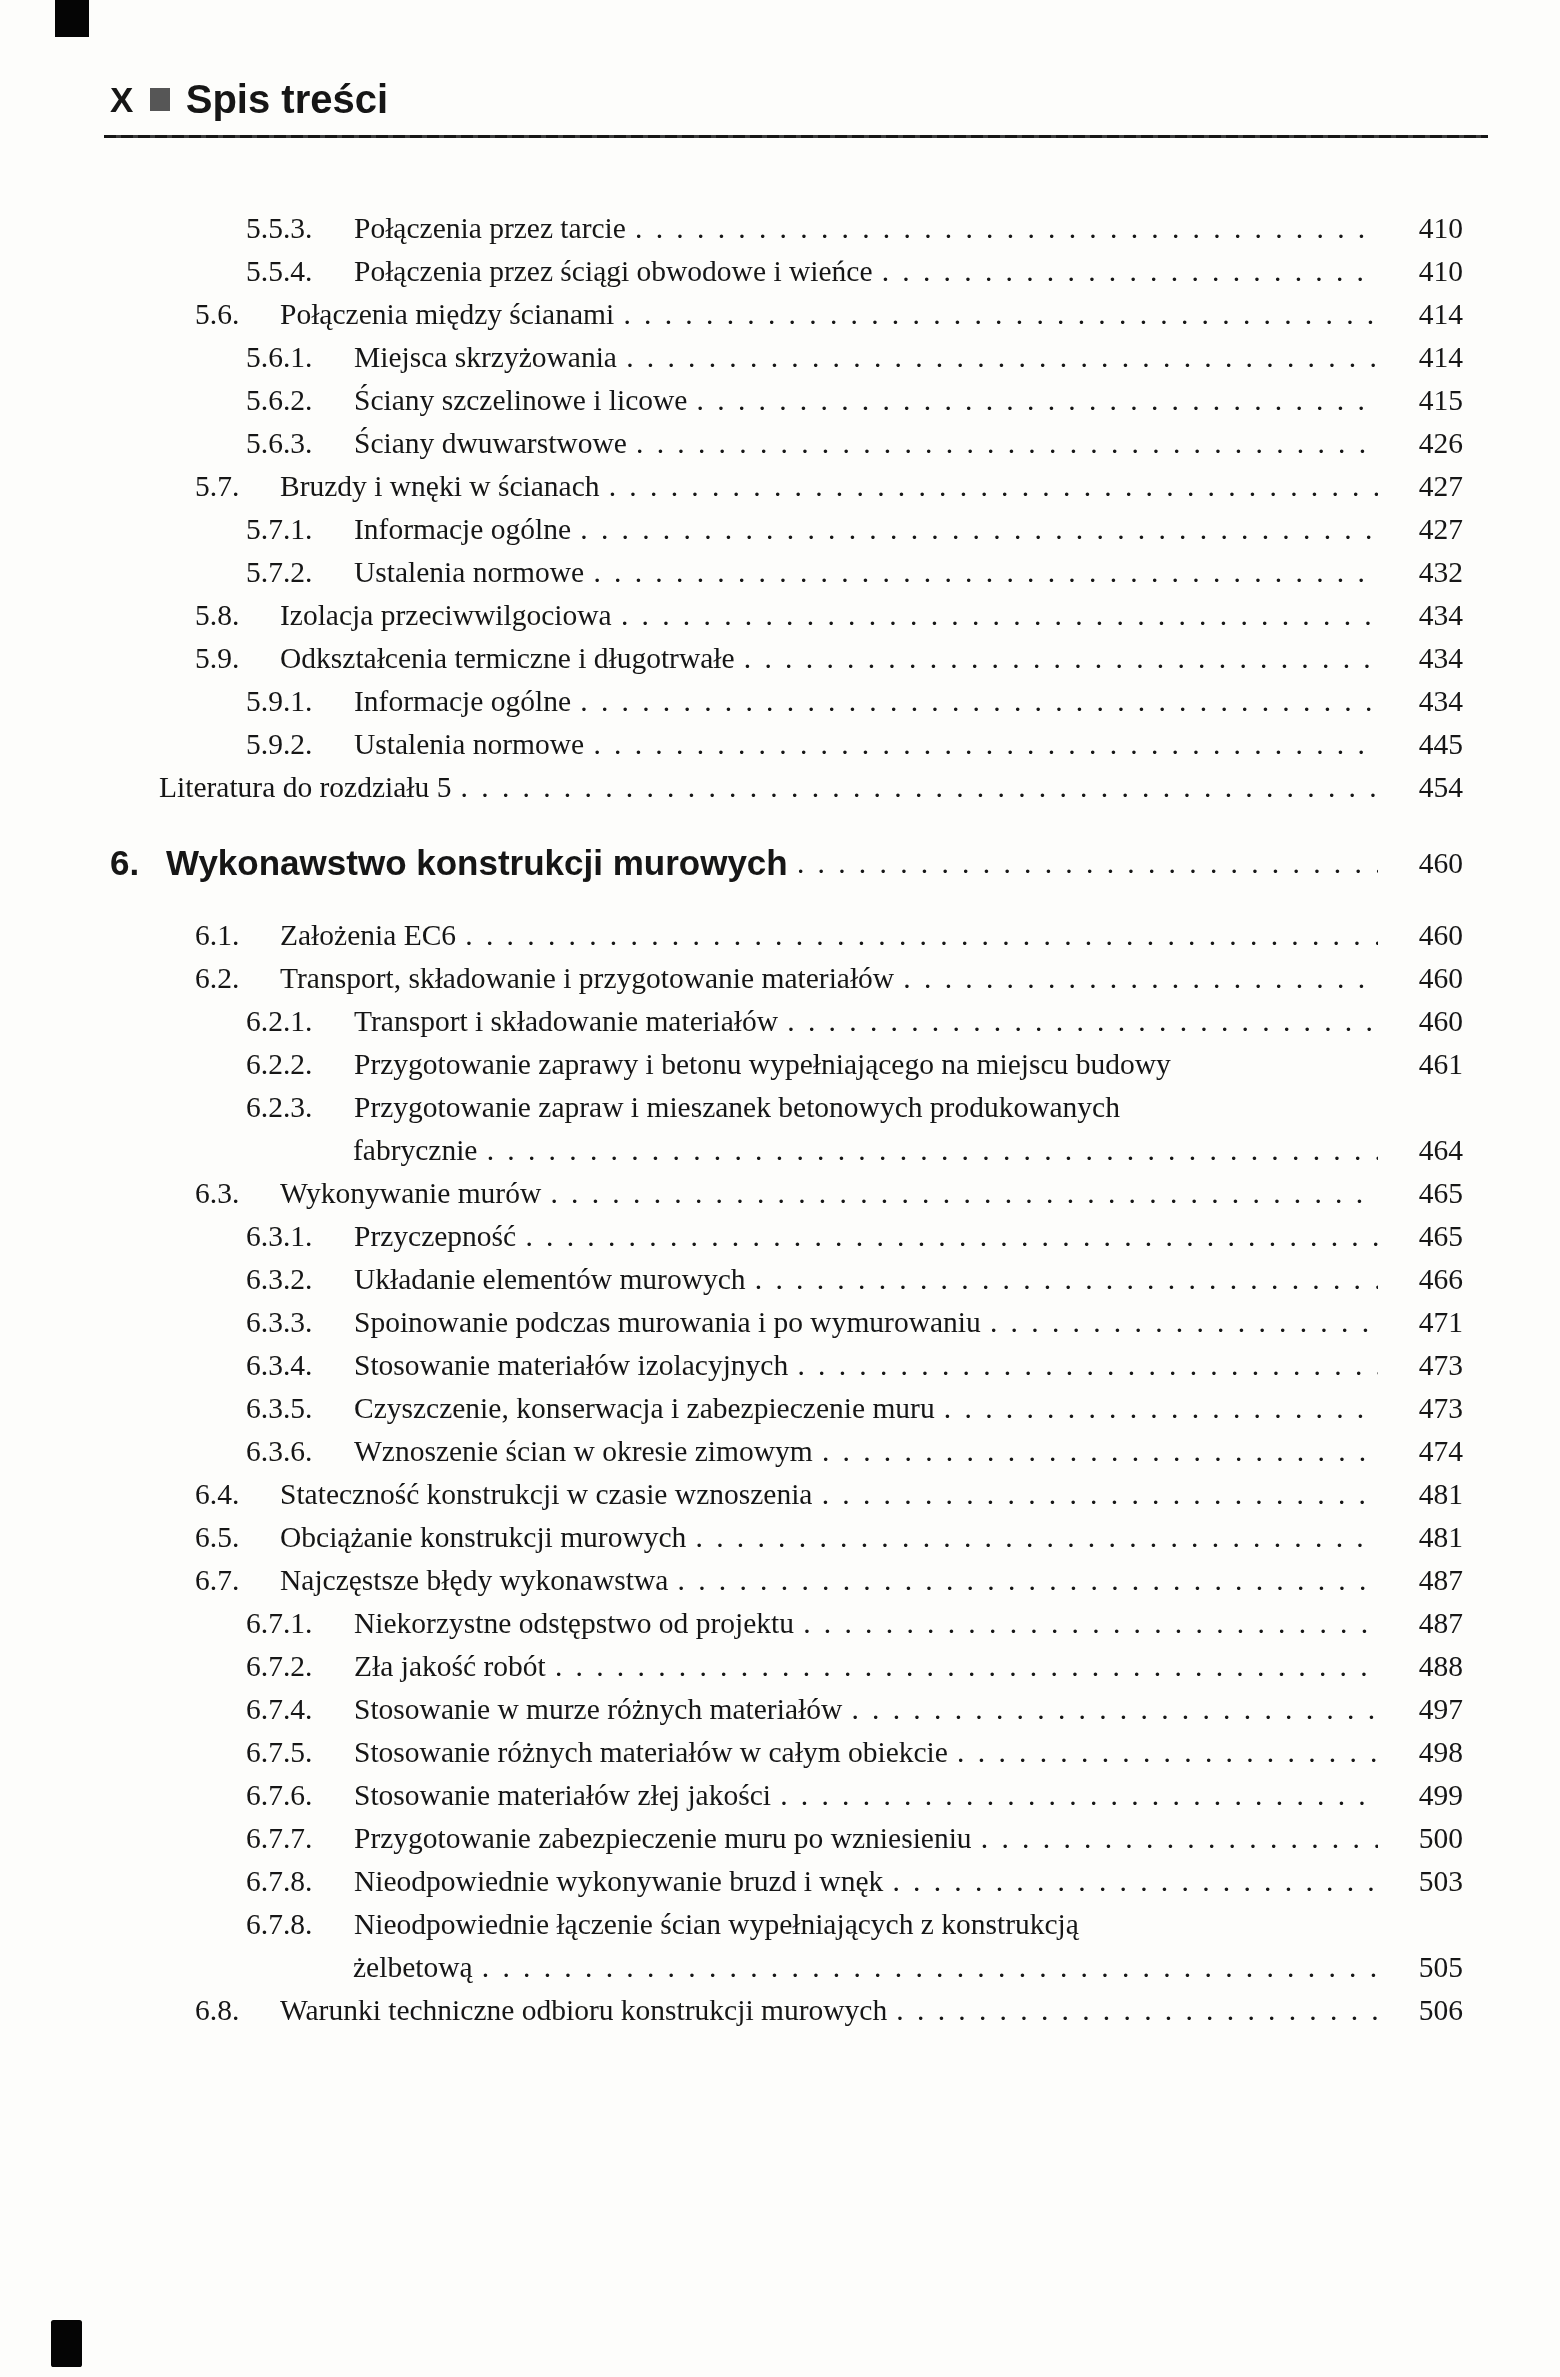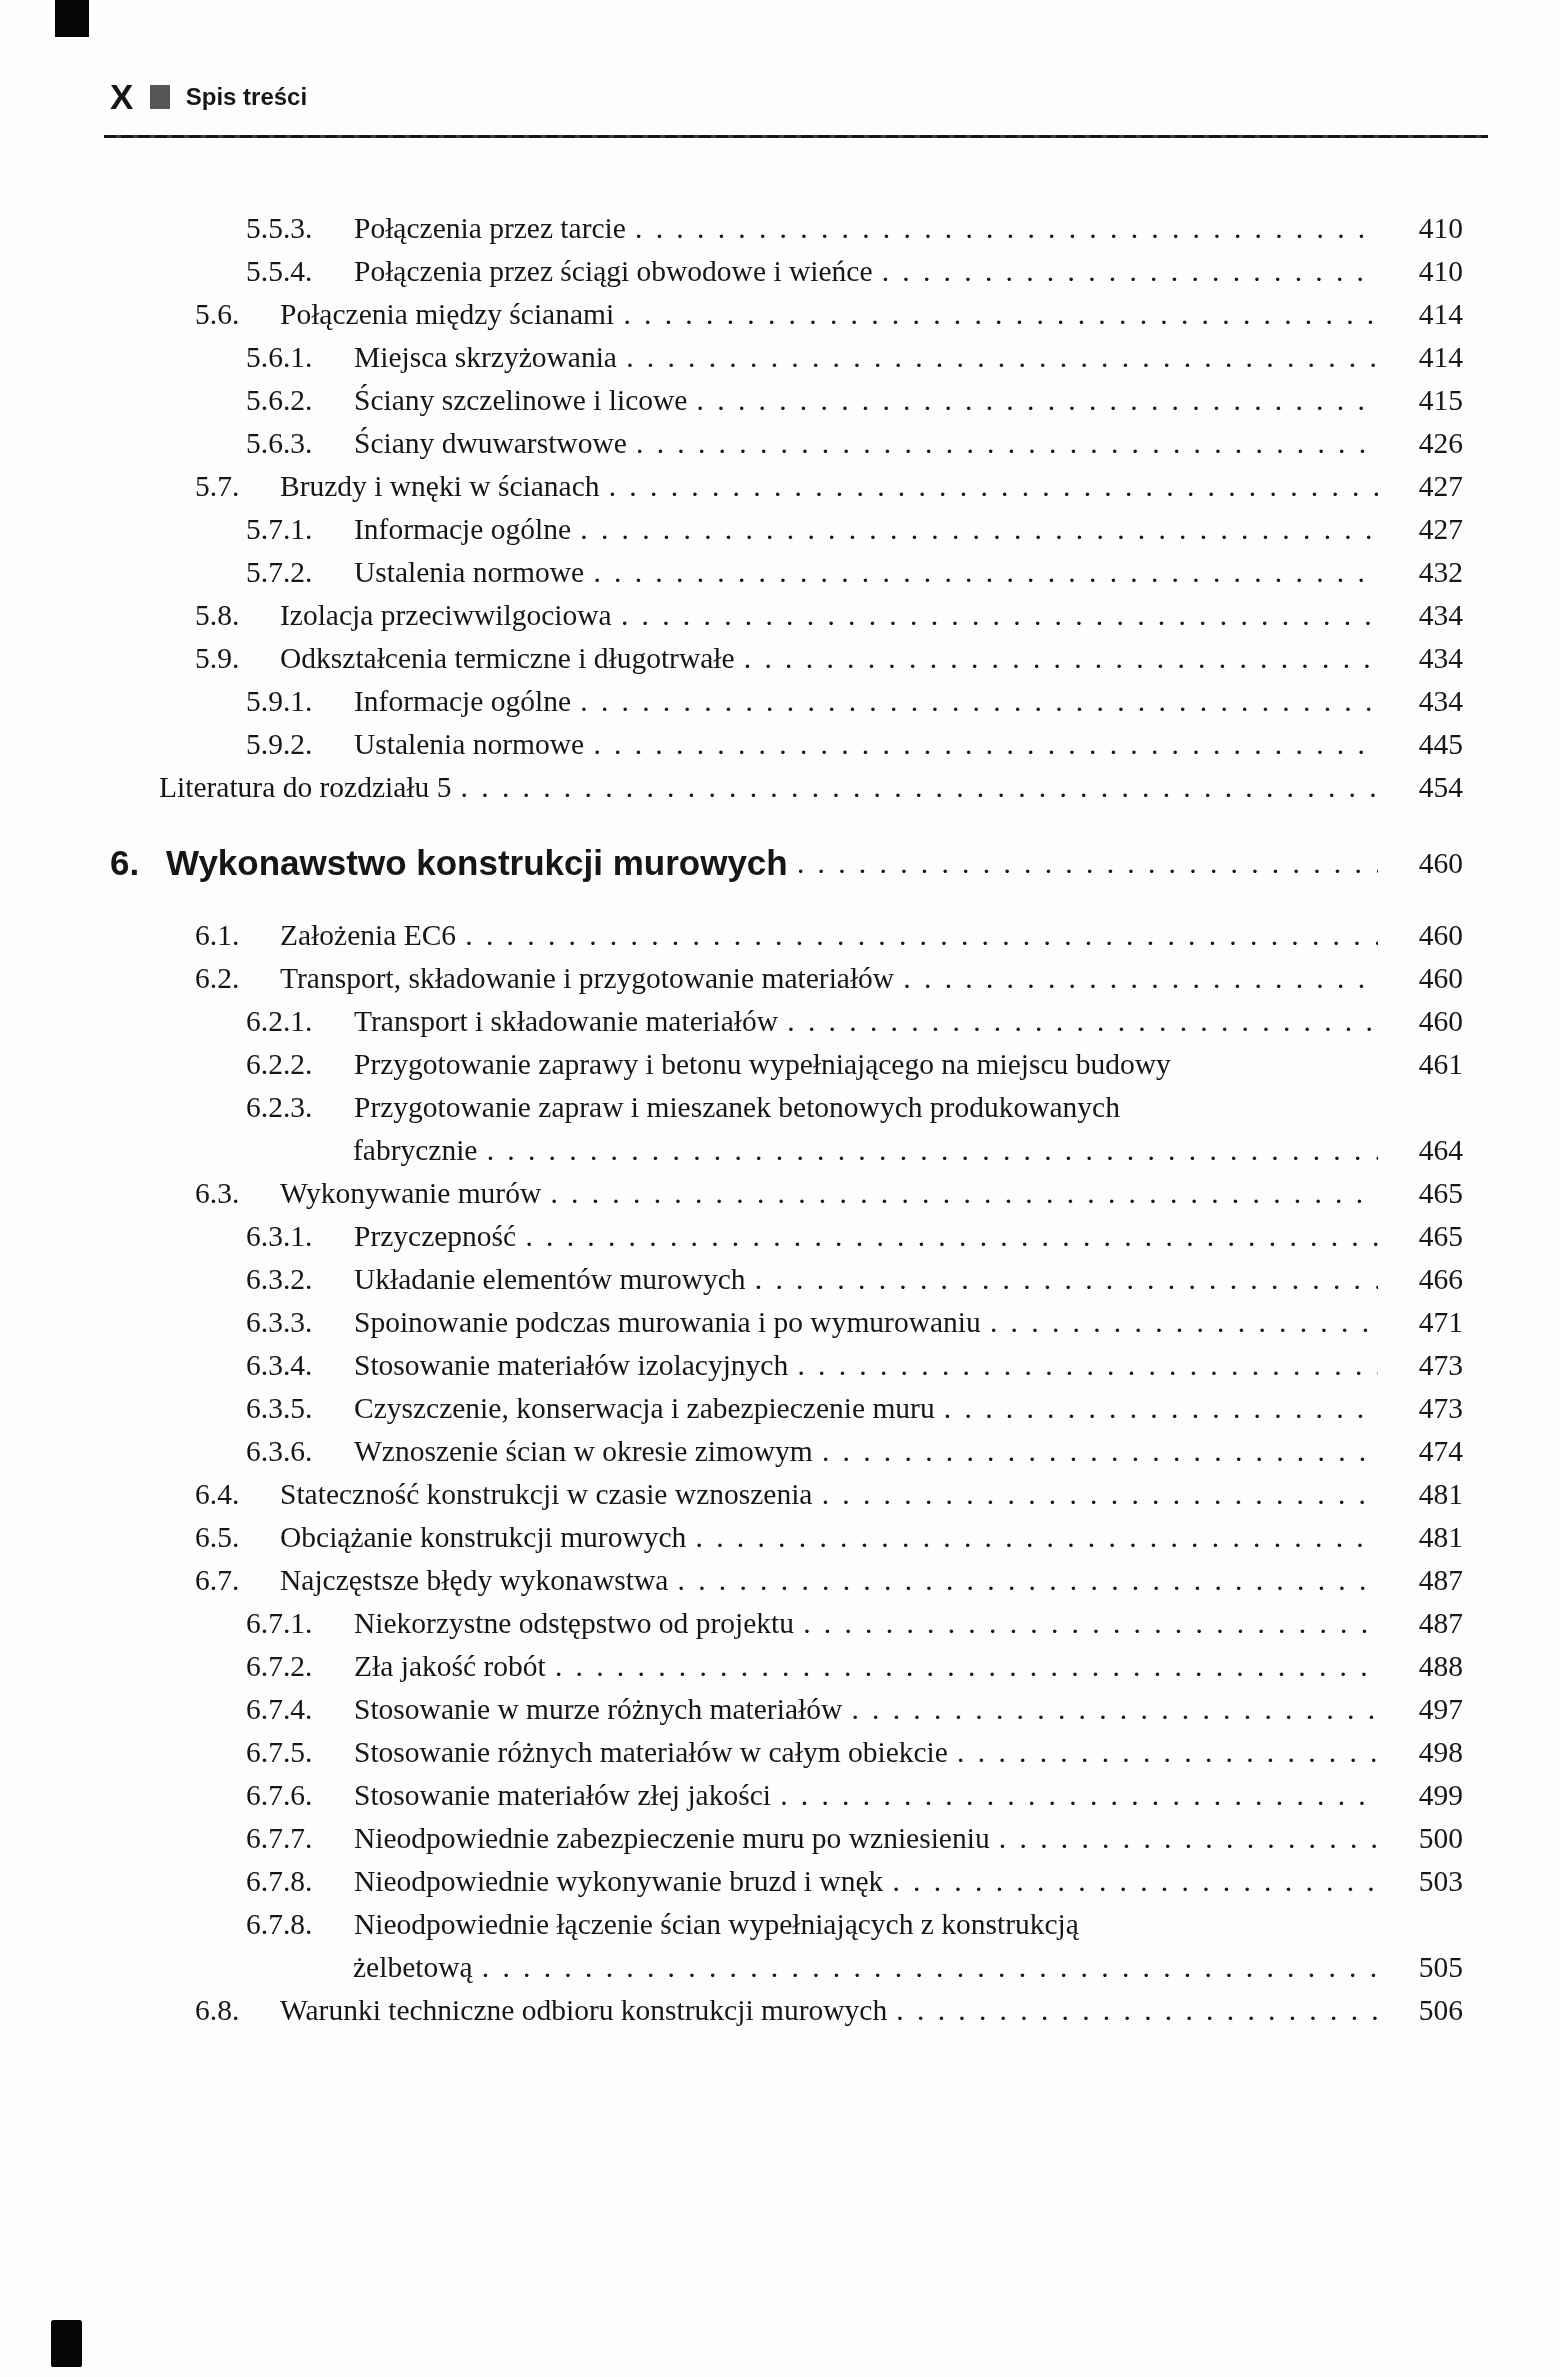--- a/index.html
+++ b/index.html
@@ -19,21 +19,21 @@
     position: absolute;
     top: 77px;
     left: 110px;
     display: flex;
     align-items: center;
     font-family: "Liberation Sans", sans-serif;
     font-weight: 700;
   }
   .hdr-page { font-size: 35px; }
   .hdr-square { width: 19.7px; height: 23.6px; background: #565656; margin-left: 17px; }
-  .hdr-title { font-size: 24px; margin-left: 15.7px; }
+  .hdr-title { font-size: 40px; margin-left: 15.7px; }
   .rule {
     position: absolute;
     top: 135px;
     left: 104px;
     width: 1384px;
     height: 3.3px;
     background: repeating-linear-gradient(90deg, #161616 0 11.8px, #3b3b3b 11.8px 17px);
   }
 
   
@@ -316,21 +316,21 @@
       <span class="pg">498</span>
     </div>
     <div class="toc-row lvl2">
       <span class="num">6.7.6.</span>
       <span class="title">Stosowanie materiałów złej jakości</span>
       <span class="leader"></span>
       <span class="pg">499</span>
     </div>
     <div class="toc-row lvl2">
       <span class="num">6.7.7.</span>
-      <span class="title">Nieodpowiednie zabezpieczenie muru po wzniesieniu</span>
+      <span class="title">Przygotowanie zabezpieczenie muru po wzniesieniu</span>
       <span class="leader"></span>
       <span class="pg">500</span>
     </div>
     <div class="toc-row lvl2">
       <span class="num">6.7.8.</span>
       <span class="title">Nieodpowiednie wykonywanie bruzd i wnęk</span>
       <span class="leader"></span>
       <span class="pg">503</span>
     </div>
     <div class="toc-row lvl2 nodots">

